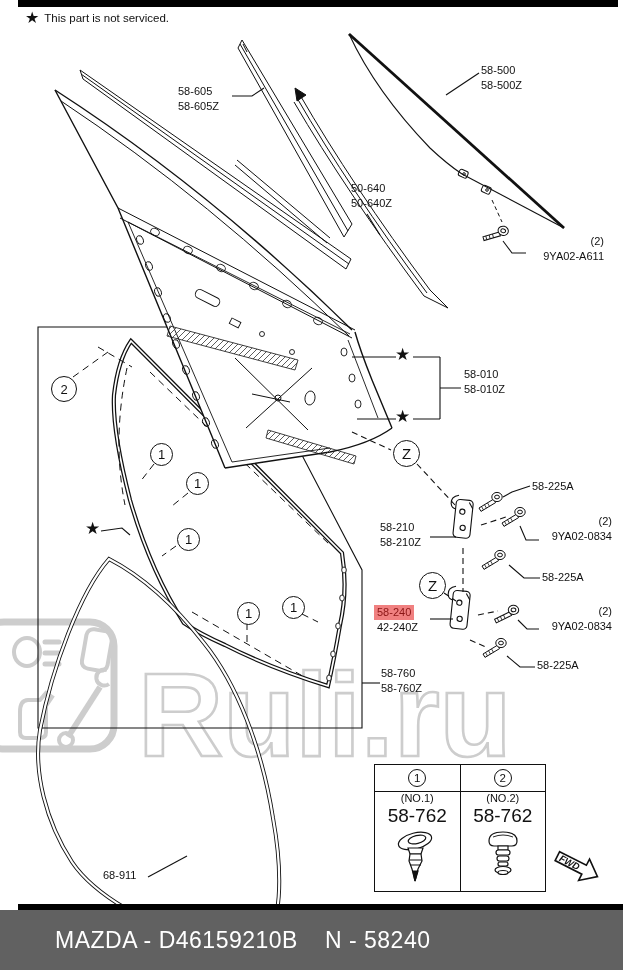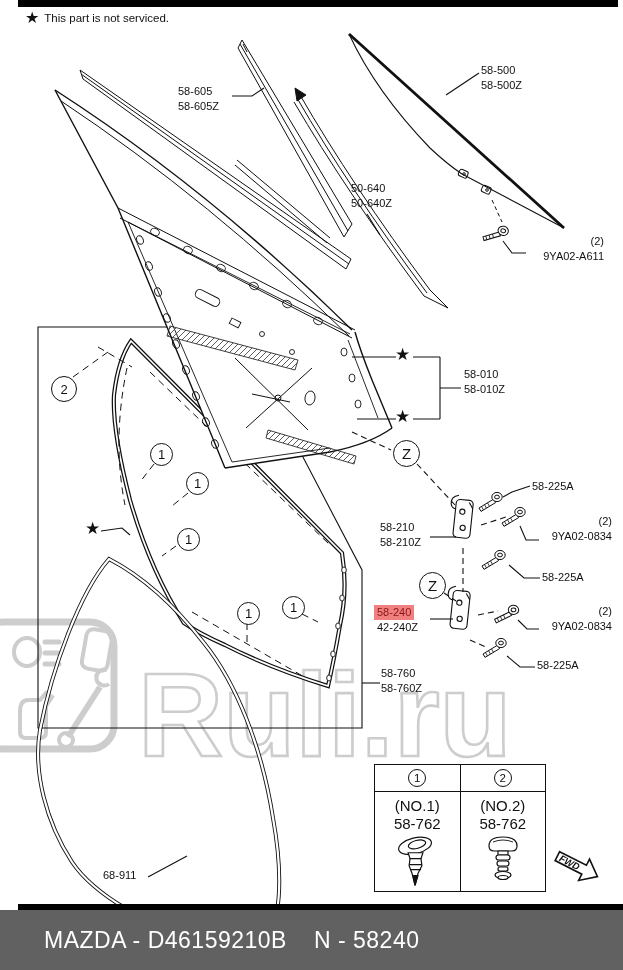--- a/index.html
+++ b/index.html
@@ -2,41 +2,41 @@
 <html style="--highlight-bg: #f08080; --highlight-text: #8b1515; --footer-bg: #616161; --watermark-color: #cdcdcd;"><head>
 <meta charset="utf-8">
 <style>
   html,body{margin:0;padding:0;background:#fff;}
   #stage{position:relative;width:623px;height:970px;background:#fff;overflow:hidden;
          font-family:"Liberation Sans",sans-serif;color:#111;}
   svg text{font-family:"Liberation Sans",sans-serif;}
   .bar-top{position:absolute;left:18px;top:0;width:600px;height:7px;background:#000;}
   .bar-black-bottom{position:absolute;left:18px;top:904px;width:605px;height:6px;background:#000;}
   .footer{position:absolute;left:0;top:910px;width:623px;height:60px;background:var(--footer-bg,#616161);
-          display:flex;align-items:center;padding-left:44px;box-sizing:border-box;gap:27px;
+          display:flex;align-items:center;padding-left:55px;box-sizing:border-box;gap:27px;
           color:#fff;font-size:23px;letter-spacing:.5px;}
   .note{position:absolute;left:25px;top:12px;font-size:11.5px;display:flex;align-items:center;gap:5px;}
   .note .nstar{font-size:16px;line-height:12px;}
   .lbl{position:absolute;font-size:11px;line-height:15px;white-space:nowrap;}
   .lbl.r{text-align:right;}
   .hl{display:inline-block;background:var(--highlight-bg,#f08080);color:var(--highlight-text,#8b1515);
       padding:0 3px;margin-left:-3px;}
   .co{position:absolute;width:21px;height:21px;border:1.3px solid #111;border-radius:50%;
       background:#fff;font-size:13px;display:flex;align-items:center;justify-content:center;}
   .co.z{width:25px;height:25px;font-size:15px;}
   .star{position:absolute;font-size:17px;line-height:16px;}
   .legend{position:absolute;left:374px;top:764px;width:172px;height:128px;border:1.5px solid #111;
           display:flex;box-sizing:border-box;background:#fff;}
   .legend .col{flex:1;display:flex;flex-direction:column;align-items:center;}
   .legend .col+.col{border-left:1.5px solid #111;}
   .legend .hd{height:27px;width:100%;border-bottom:1.5px solid #111;display:flex;align-items:center;justify-content:center;box-sizing:border-box;}
   .legend .num{width:16px;height:16px;border:1.2px solid #111;border-radius:50%;font-size:11.5px;
                display:flex;align-items:center;justify-content:center;}
-  .legend .pos{font-size:15px;margin-top:5px;}
-  .legend .prt{font-size:15px;margin-top:1px;}
+  .legend .pos{font-size:11px;}
+  .legend .prt{font-size:19px;margin-top:1px;}
   .legend .icon{margin-top:2px;}
 </style>
 </head>
 <body>
 
 <div id="stage">
 
   <svg width="623" height="910" viewBox="0 0 623 910" style="position:absolute;left:0;top:0">
     <defs>
       <pattern id="hatch" width="6" height="6" patternUnits="userSpaceOnUse">

